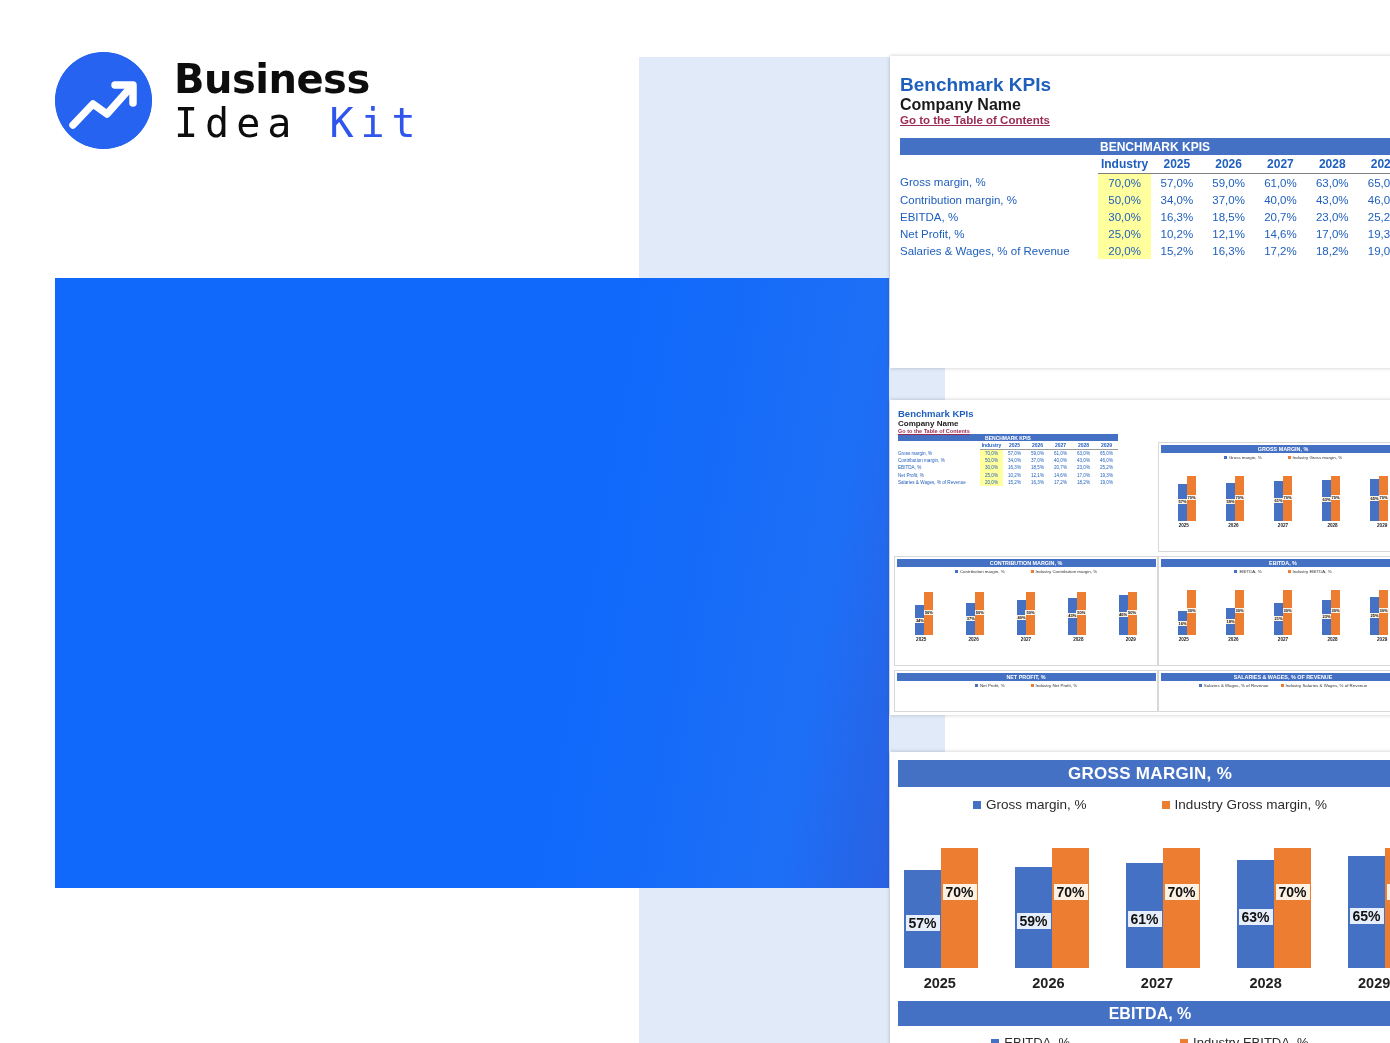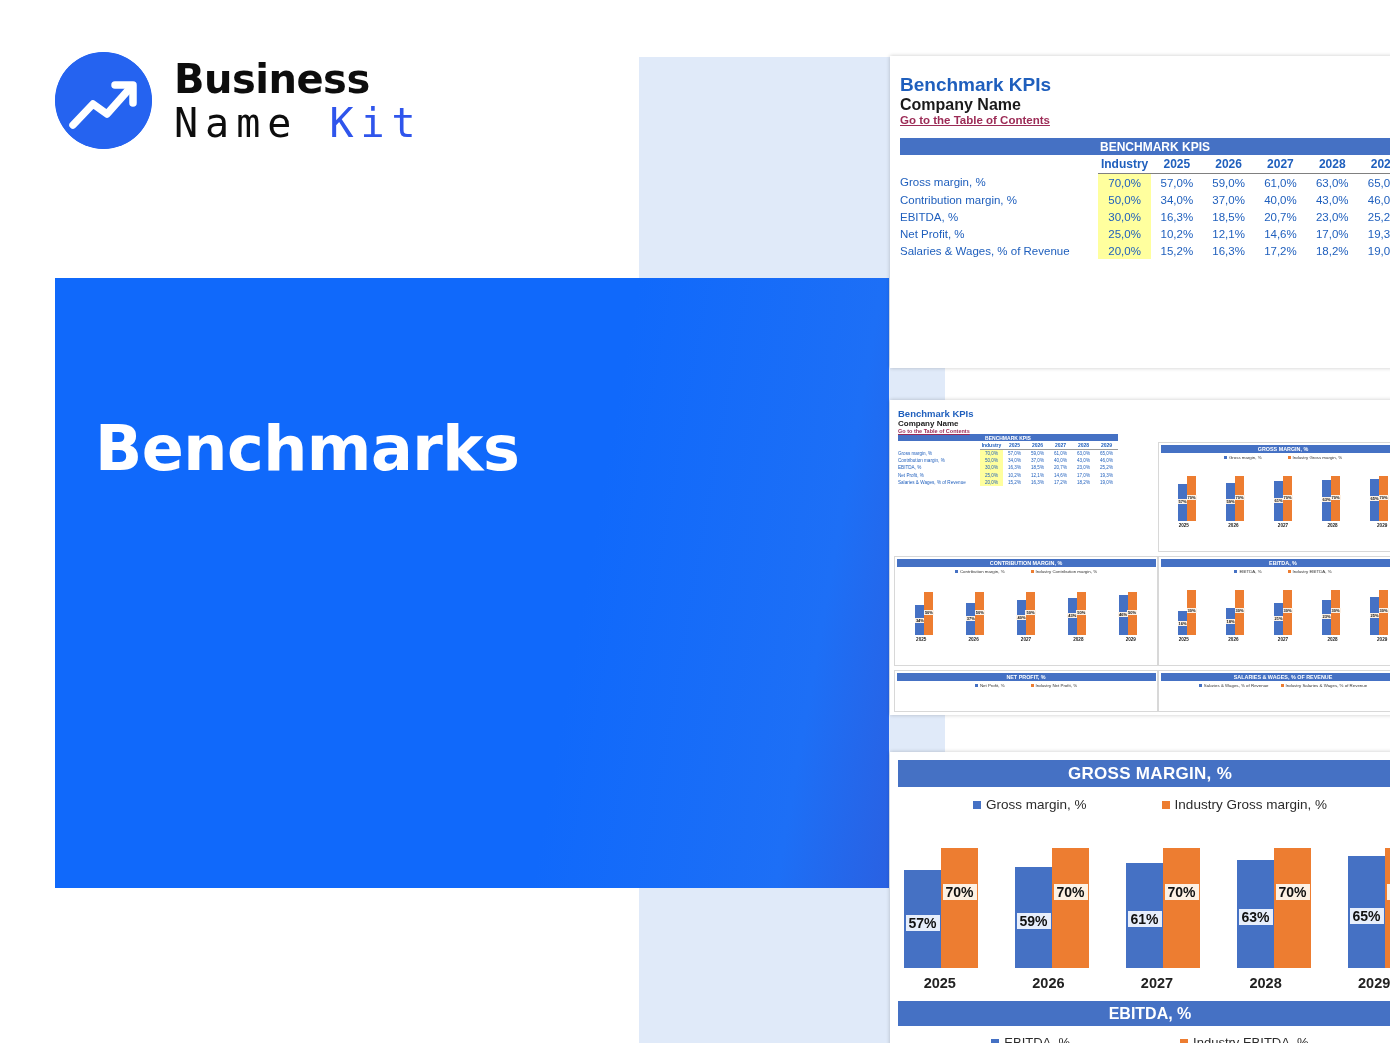--- a/index.html
+++ b/index.html
@@ -120,26 +120,25 @@
   <div class="logo">
     <div class="logo-mark">
       <svg width="97" height="97" viewBox="0 0 97 97">
         <circle cx="48.5" cy="48.5" r="48.5" fill="#2563f0"></circle>
         <path d="M18 73 L38 52 L52 62 L76 35" stroke="#fff" stroke-width="7.5" fill="none" stroke-linecap="round" stroke-linejoin="round"></path>
         <path d="M60 33 H78 V51" stroke="#fff" stroke-width="7.5" fill="none" stroke-linecap="round" stroke-linejoin="round"></path>
       </svg>
     </div>
     <div class="logo-text">
       <div class="logo-line1">Business</div>
-      <div class="logo-line2"><span>Name </span><span class="kit">Kit</span></div>
+      <div class="logo-line2"><span>Idea </span><span class="kit">Kit</span></div>
     </div>
   </div>
 
   <div class="hero">
-    <div class="hero-title">Benchmarks</div>
   </div>
 
   <div class="card" id="card1">
 
     <div class="c1pad">
       <div class="xl-title">Benchmark KPIs</div>
       <div class="xl-sub">Company Name</div>
       <div class="xl-link">Go to the Table of Contents</div>
       <table class="tbl" id="tbl1">
           <tbody>

